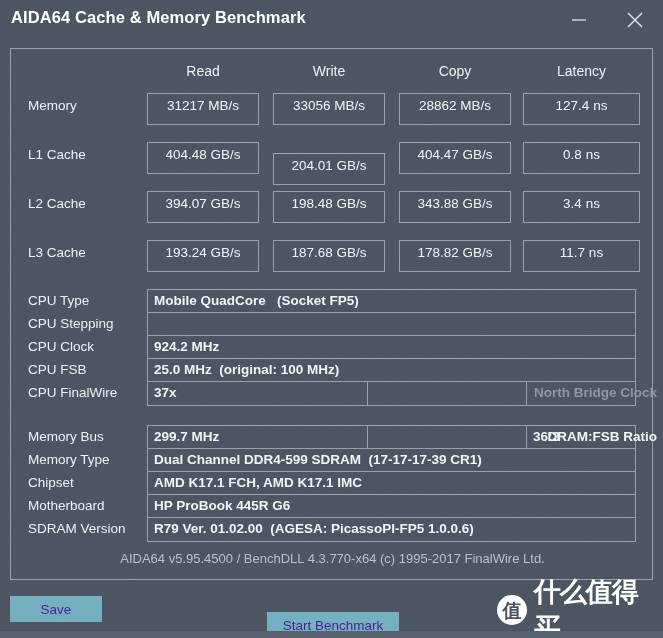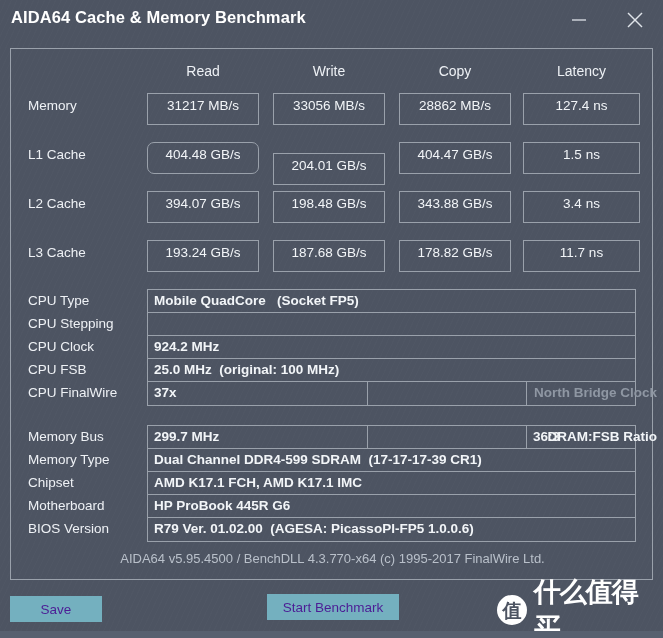--- a/index.html
+++ b/index.html
@@ -170,21 +170,21 @@
     color: #4c1d95;
     font-size: 13.5px;
     text-align: center;
     border: none;
     height: 26px;
     line-height: 26px;
     cursor: default;
     font-family: "Liberation Sans", sans-serif;
   }
   .btn-save { left: 10px; top: 596px; width: 92px; }
-  .btn-bench { left: 267px; top: 594px; width: 132px; }
+  .btn-bench { left: 267px; top: 612px; width: 132px; }
 
   
   .watermark {
     position: absolute;
     left: 497px; top: 593px;
     height: 34px;
     display: flex;
     align-items: center;
   }
   .wm-circle {
@@ -250,24 +250,24 @@
       <div class="col-head" style="left:388px;">Copy</div>
       <div class="col-head" style="left:512px;width:117px;">Latency</div>
 
       <div class="row-label" style="top:49px;">Memory</div>
       <div class="cell" style="left:136px;top:44px;">31217 MB/s</div>
       <div class="cell" style="left:262px;top:44px;">33056 MB/s</div>
       <div class="cell" style="left:388px;top:44px;">28862 MB/s</div>
       <div class="cell latency" style="left:512px;top:44px;">127.4 ns</div>
 
       <div class="row-label" style="top:98px;">L1 Cache</div>
-      <div class="cell" style="left:136px;top:93px;border-radius:7px;">404.48 GB/s</div>
+      <div class="cell" style="left:136px;top:93px;">404.48 GB/s</div>
       <div class="cell" style="left:262px;top:104px;">204.01 GB/s</div>
       <div class="cell" style="left:388px;top:93px;">404.47 GB/s</div>
-      <div class="cell latency" style="left:512px;top:93px;">1.5 ns</div>
+      <div class="cell latency" style="left:512px;top:93px;">0.8 ns</div>
 
       <div class="row-label" style="top:147px;">L2 Cache</div>
       <div class="cell" style="left:136px;top:142px;">394.07 GB/s</div>
       <div class="cell" style="left:262px;top:142px;">198.48 GB/s</div>
       <div class="cell" style="left:388px;top:142px;">343.88 GB/s</div>
       <div class="cell latency" style="left:512px;top:142px;">3.4 ns</div>
 
       <div class="row-label" style="top:196px;">L3 Cache</div>
       <div class="cell" style="left:136px;top:191px;">193.24 GB/s</div>
       <div class="cell" style="left:262px;top:191px;">187.68 GB/s</div>
@@ -299,21 +299,21 @@
         <div class="subcell" style="left:219px;width:268px;"></div>
         <div class="sub-mid-label dim" style="left:219px;width:290px;padding-right:10px;">North Bridge Clock</div>
         <div class="subcell" style="left:378px;width:109px;"></div>
       </div>
     </div>
 
     <div class="ilabel" style="top:380px;">Memory Bus</div>
     <div class="ilabel" style="top:403px;">Memory Type</div>
     <div class="ilabel" style="top:426px;">Chipset</div>
     <div class="ilabel" style="top:449px;">Motherboard</div>
-    <div class="ilabel" style="top:472px;">BIOS Version</div>
+    <div class="ilabel" style="top:472px;">SDRAM Version</div>
 
     <div class="infotable" style="top:376px;">
       <div class="irow">
         <div class="ival">299.7 MHz</div>
         <div class="subcell" style="left:219px;width:268px;"></div>
         <div class="sub-mid-label bright" style="left:219px;width:290px;padding-right:10px;">DRAM:FSB Ratio</div>
         <div class="subcell" style="left:378px;width:109px;">
           <div class="ival" style="left:6px;">36:3</div>
         </div>
       </div>

